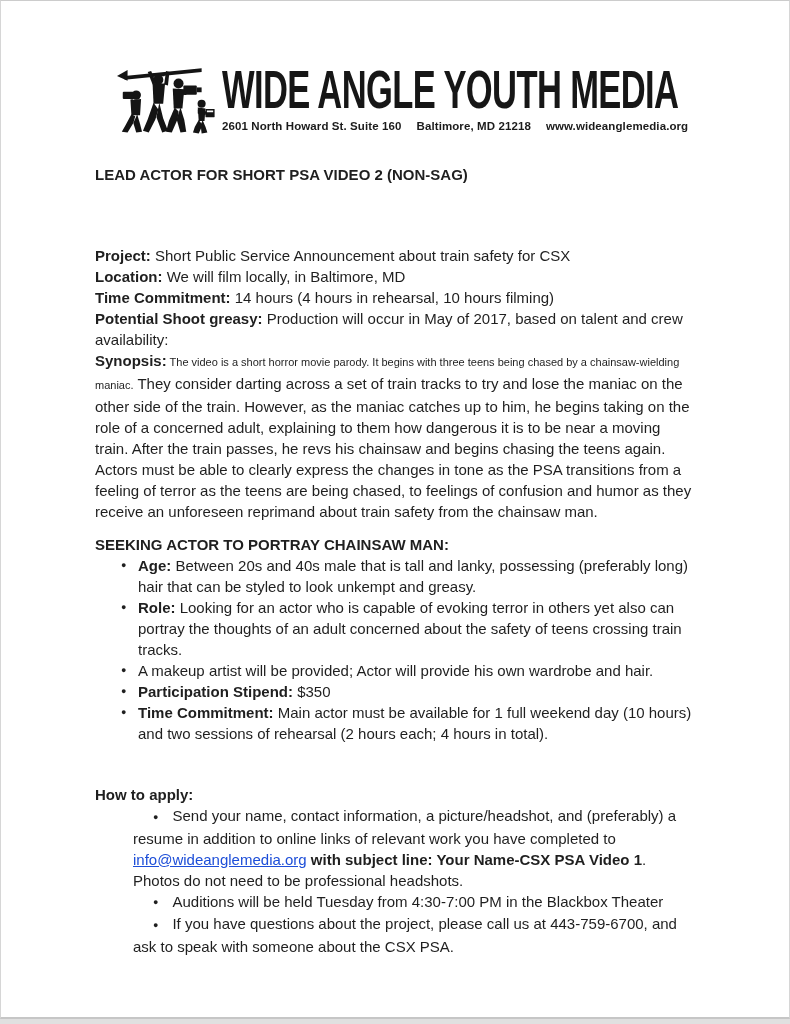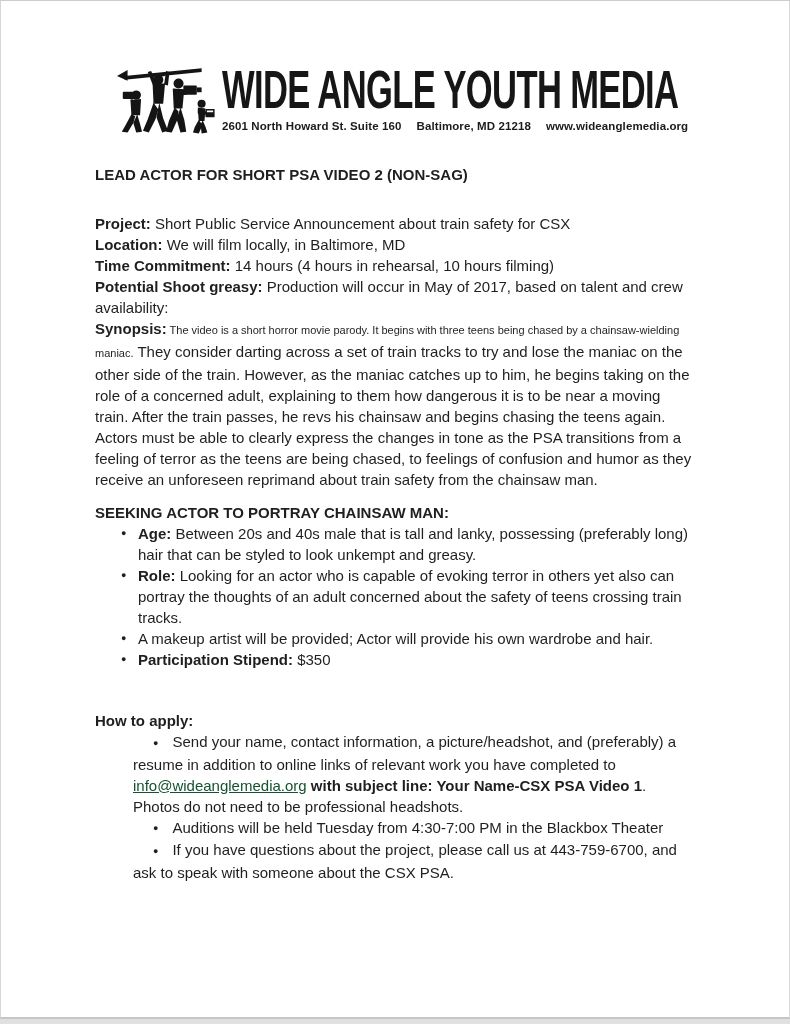--- a/index.html
+++ b/index.html
@@ -52,26 +52,26 @@
     letter-spacing: 0.1px;
     color: #1b1b1b;
     margin-top: 3px;
     white-space: nowrap;
   }
   
   .job-title {
     margin-top: 27px;
     font-weight: bold;
   }
-  .details { margin-top: 28px; }
+  .details { margin-top: 60px; }
   .detail-line { }
   .b { font-weight: bold; }
   .alt { font-size: 11px; letter-spacing: 0; }
   .doc-link {
-    color: #14532d;
+    color: #1d4ed8;
     text-decoration: underline;
     cursor: pointer;
   }
   .section-heading {
     font-weight: bold;
     margin-top: 12px;
   }
   ul.seeking-list {
     margin: 0; padding: 0 0 0 43px;
     list-style: none;
@@ -167,20 +167,21 @@
         <div class="detail-line"><span class="b">Potential Shoot greasy:</span><span> Production will occur in May of 2017, based on talent and crew availability:</span></div>
         <div class="detail-line"><span class="b">Synopsis:</span><span class="alt"> The video is a short horror movie parody. It begins with three teens being chased by a chainsaw-wielding maniac.</span><span> They consider darting across a set of train tracks to try and lose the maniac on the other side of the train. However, as the maniac catches up to him, he begins taking on the role of a concerned adult, explaining to them how dangerous it is to be near a moving train. After the train passes, he revs his chainsaw and begins chasing the teens again. Actors must be able to clearly express the changes in tone as the PSA transitions from a feeling of terror as the teens are being chased, to feelings of confusion and humor as they receive an unforeseen reprimand about train safety from the chainsaw man.</span></div>
       </div>
 
     <div class="section-heading">SEEKING ACTOR TO PORTRAY CHAINSAW MAN:</div>
     <ul class="seeking-list">
         <li><span class="b">Age:</span><span> Between 20s and 40s male that is tall and lanky, possessing (preferably long) hair that can be styled to look unkempt and greasy.</span></li>
         <li><span class="b">Role:</span><span> Looking for an actor who is capable of evoking terror in others yet also can portray the thoughts of an adult concerned about the safety of teens crossing train tracks.</span></li>
         <li><span>A makeup artist will be provided; Actor will provide his own wardrobe and hair.</span></li>
         <li><span class="b">Participation Stipend:</span><span> $350</span></li>
+        <li><span class="b">Time Commitment:</span><span> Main actor must be available for 1 full weekend day (10 hours) and two sessions of rehearsal (2 hours each; 4 hours in total).</span></li>
       </ul>
 
     <div class="apply-heading">How to apply:</div>
     <div class="apply-list">
         <div class="apply-item"><span>Send your name, contact information, a picture/headshot, and (preferably) a resume in addition to online links of relevant work you have completed to </span><a class="doc-link" href="#">info@wideanglemedia.org</a><span> </span><span class="b">with subject line: Your Name-CSX PSA Video 1</span><span>. Photos do not need to be professional headshots.</span></div>
         <div class="apply-item"><span>Auditions will be held Tuesday from 4:30-7:00 PM in the Blackbox Theater</span></div>
         <div class="apply-item"><span>If you have questions about the project, please call us at 443-759-6700, and ask to speak with someone about the CSX PSA.</span></div>
       </div>
 
   </div>

